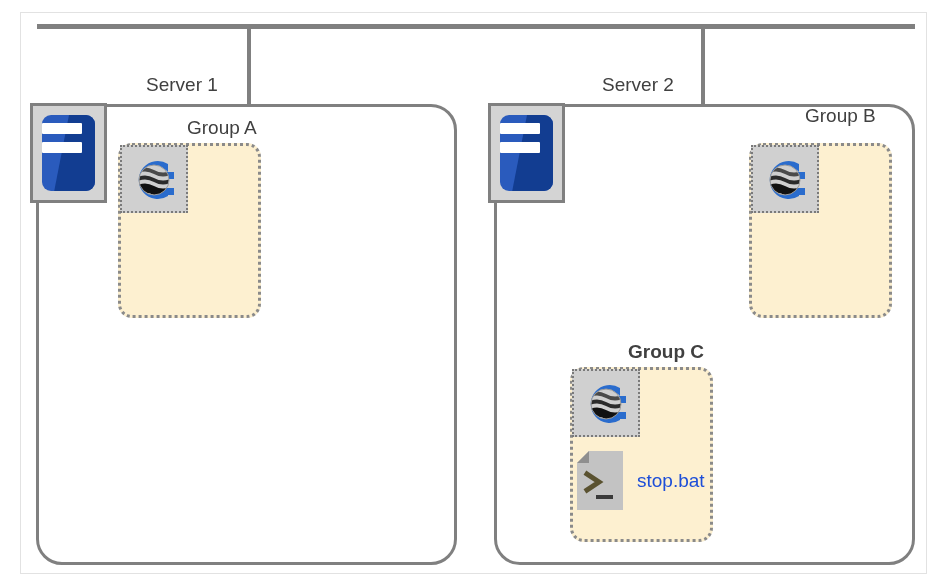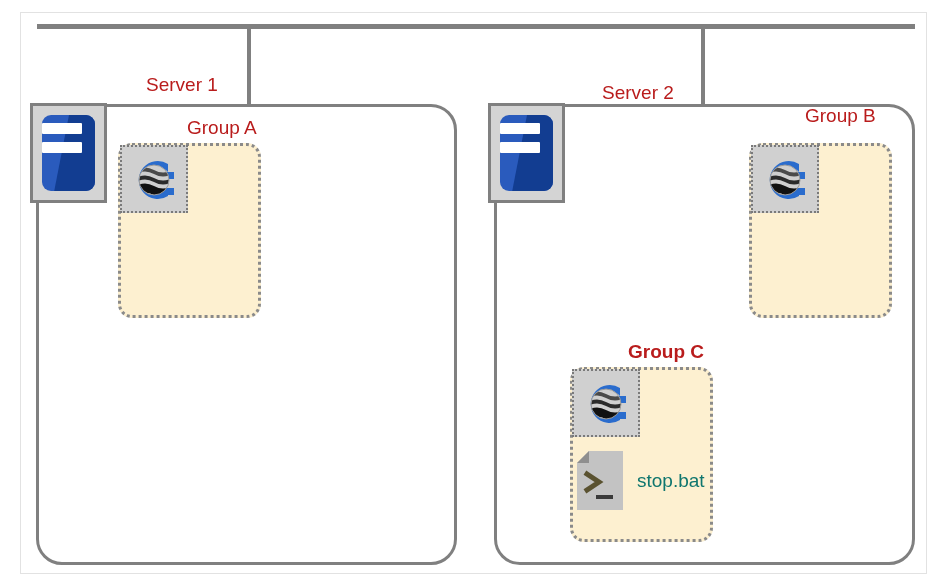--- a/index.html
+++ b/index.html
@@ -51,21 +51,21 @@
     border: 3px solid #808080;
     border-radius: 26px;
     background: #ffffff;
     box-sizing: border-box;
   }
 
   
   .label {
     position: absolute;
     font-size: 19px;
-    color: #b91c1c;
+    color: #404040;
     white-space: nowrap;
     line-height: 1;
   }
 
   
   .server-icon {
     position: absolute;
     width: 77px;
     height: 100px;
     background: #d4d4d4;
@@ -126,21 +126,21 @@
 
   
   .file-row {
     position: absolute;
     display: flex;
     align-items: center;
   }
   .file-icon { width: 50px; height: 62px; display: block; }
   .file-name {
     font-size: 19px;
-    color: #0f766e;
+    color: #1d4ed8;
     margin-left: 12px;
     white-space: nowrap;
   }
 </style>
 </head>
 <body>
 
 <div id="canvas">
 
   <div class="page-frame"></div>
@@ -178,21 +178,21 @@
       <circle cx="32" cy="33" r="15" fill="#cfcfcf"></circle>
       <g clip-path="url(#sphA)">
         <path d="M14 23 q9 -5 18 0 t18 0 v4 q-9 5 -18 0 t-18 0 z" fill="#4a4a4a"></path>
         <path d="M14 31 q9 -5 18 0 t18 0 v4 q-9 5 -18 0 t-18 0 z" fill="#2b2b2b"></path>
         <path d="M14 39 q9 -5 18 0 t18 0 v9 q-9 5 -18 0 t-18 0 z" fill="#111111"></path>
       </g>
       <circle cx="32" cy="33" r="15" fill="none" stroke="#9a9a9a" stroke-width="1"></circle>
     </svg>
   </div>
 
-  <div class="label" style="left:602px; top:75px;margin-top:8px;">Server 2</div>
+  <div class="label" style="left:602px; top:75px;">Server 2</div>
 
   <div class="server-box" style="left:494px; top:104px; width:421px; height:461px;"></div>
 
   <div class="server-icon" style="left:488px; top:103px;">
     <div class="body">
       <div class="shade"></div>
     </div>
     <div class="bar b1"></div>
     <div class="bar b2"></div>
   </div>

